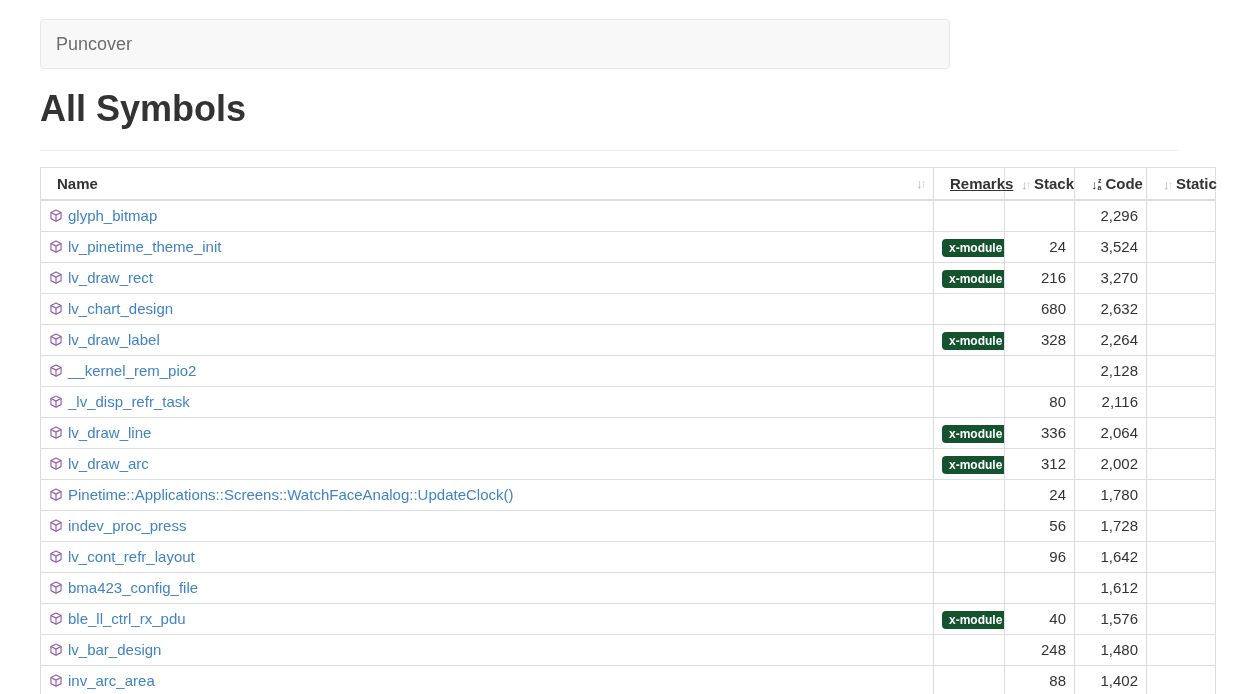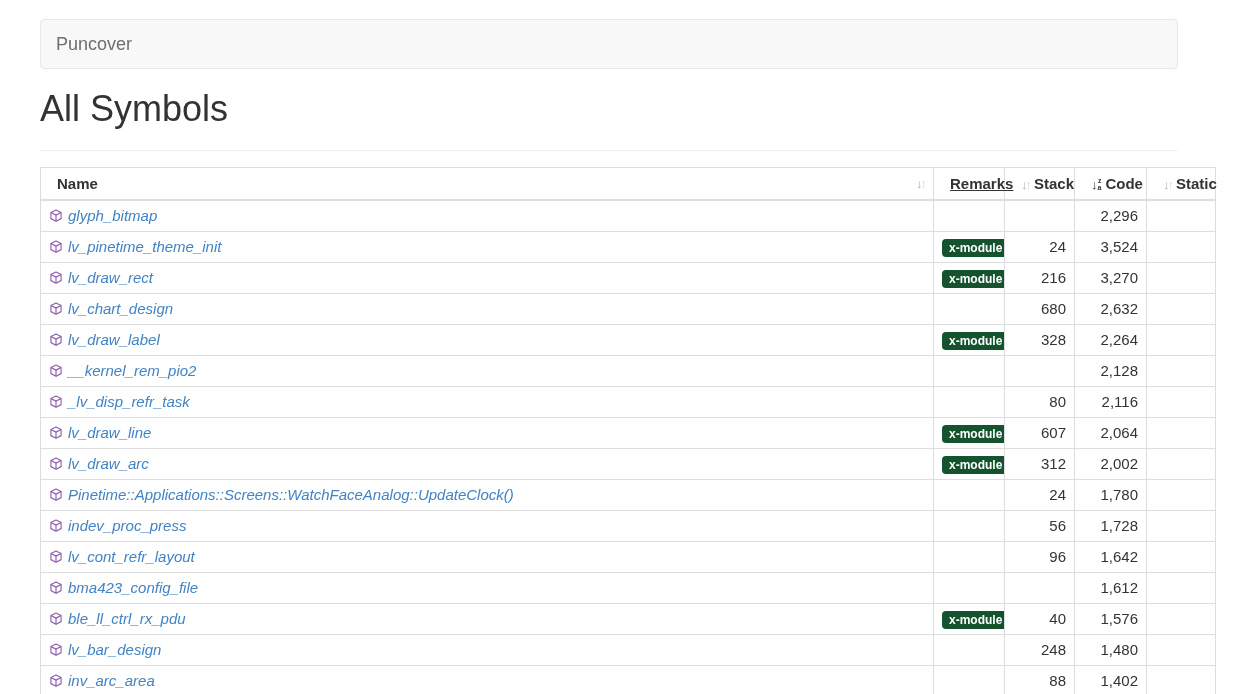--- a/index.html
+++ b/index.html
@@ -9,39 +9,39 @@
     overflow: hidden;
     background: #fff;
     font-family: "Liberation Sans", sans-serif;
     color: #333;
   }
   .page { padding-left: 40px; }
 
   
   .navbar {
     margin-top: 19px;
-    width: 1138px; height: 50px;
+    width: 910px; height: 50px;
     background: #f8f8f8;
     border: 1px solid #e7e7e7;
     border-radius: 4px;
     display: flex; align-items: center;
     padding-left: 15px;
   }
   .navbar-brand {
     font-size: 18px;
     color: #6e6e6e;
     text-decoration: none;
     cursor: pointer;
   }
 
   
   h1.page-title {
     font-size: 36px;
     line-height: 40px;
-    font-weight: 400;
+    font-weight: 700;
     margin: 20px 0 10px 0;
     color: #333;
   }
 
   hr.rule {
     border: none;
     border-top: 1px solid #eee;
     width: 1138px;
     margin: 21px 0 16px 0;
   }
@@ -87,21 +87,20 @@
   td.cell-name .pkg-icon {
     display: inline-block;
     width: 14px; height: 14px;
     vertical-align: -2px;
     margin-right: 5px;
   }
   a.sym-link {
     color: #4183c4;
     text-decoration: none;
     cursor: pointer;
-    font-style: italic;
   }
   td.cell-remark { text-align: center; }
   td.cell-num { text-align: right; color: #333; }
 
   .badge-module {
     display: inline-block;
     background: #14532d;
     color: #fff;
     font-size: 12px;
     font-weight: bold;
@@ -283,21 +282,21 @@
         </tr>
         <tr>
           <td class="cell-name"><span class="pkg-icon"><svg width="14" height="14" viewBox="0 0 16 16">
                 <g fill="none" stroke="#8e5fad" stroke-width="1.3" stroke-linejoin="round">
                   <path d="M8 1.2 13.8 4.1 8 7 2.2 4.1Z"></path>
                   <path d="M2.2 4.1V11L8 13.9V7"></path>
                   <path d="M13.8 4.1V11L8 13.9"></path>
                 </g>
               </svg></span><a href="#" class="sym-link">lv_draw_line</a></td>
           <td class="cell-remark"><span class="badge-module">x-module</span></td>
-          <td class="cell-num">607</td>
+          <td class="cell-num">336</td>
           <td class="cell-num">2,064</td>
           <td class="cell-num"></td>
         </tr>
         <tr>
           <td class="cell-name"><span class="pkg-icon"><svg width="14" height="14" viewBox="0 0 16 16">
                 <g fill="none" stroke="#8e5fad" stroke-width="1.3" stroke-linejoin="round">
                   <path d="M8 1.2 13.8 4.1 8 7 2.2 4.1Z"></path>
                   <path d="M2.2 4.1V11L8 13.9V7"></path>
                   <path d="M13.8 4.1V11L8 13.9"></path>
                 </g>

